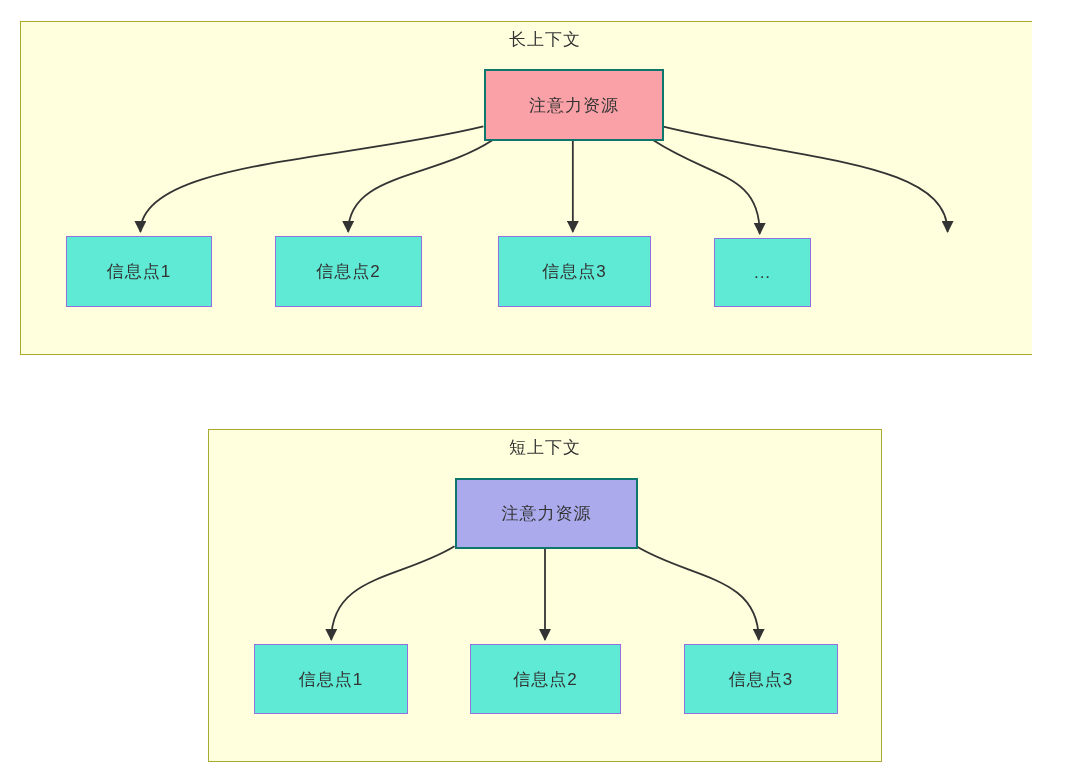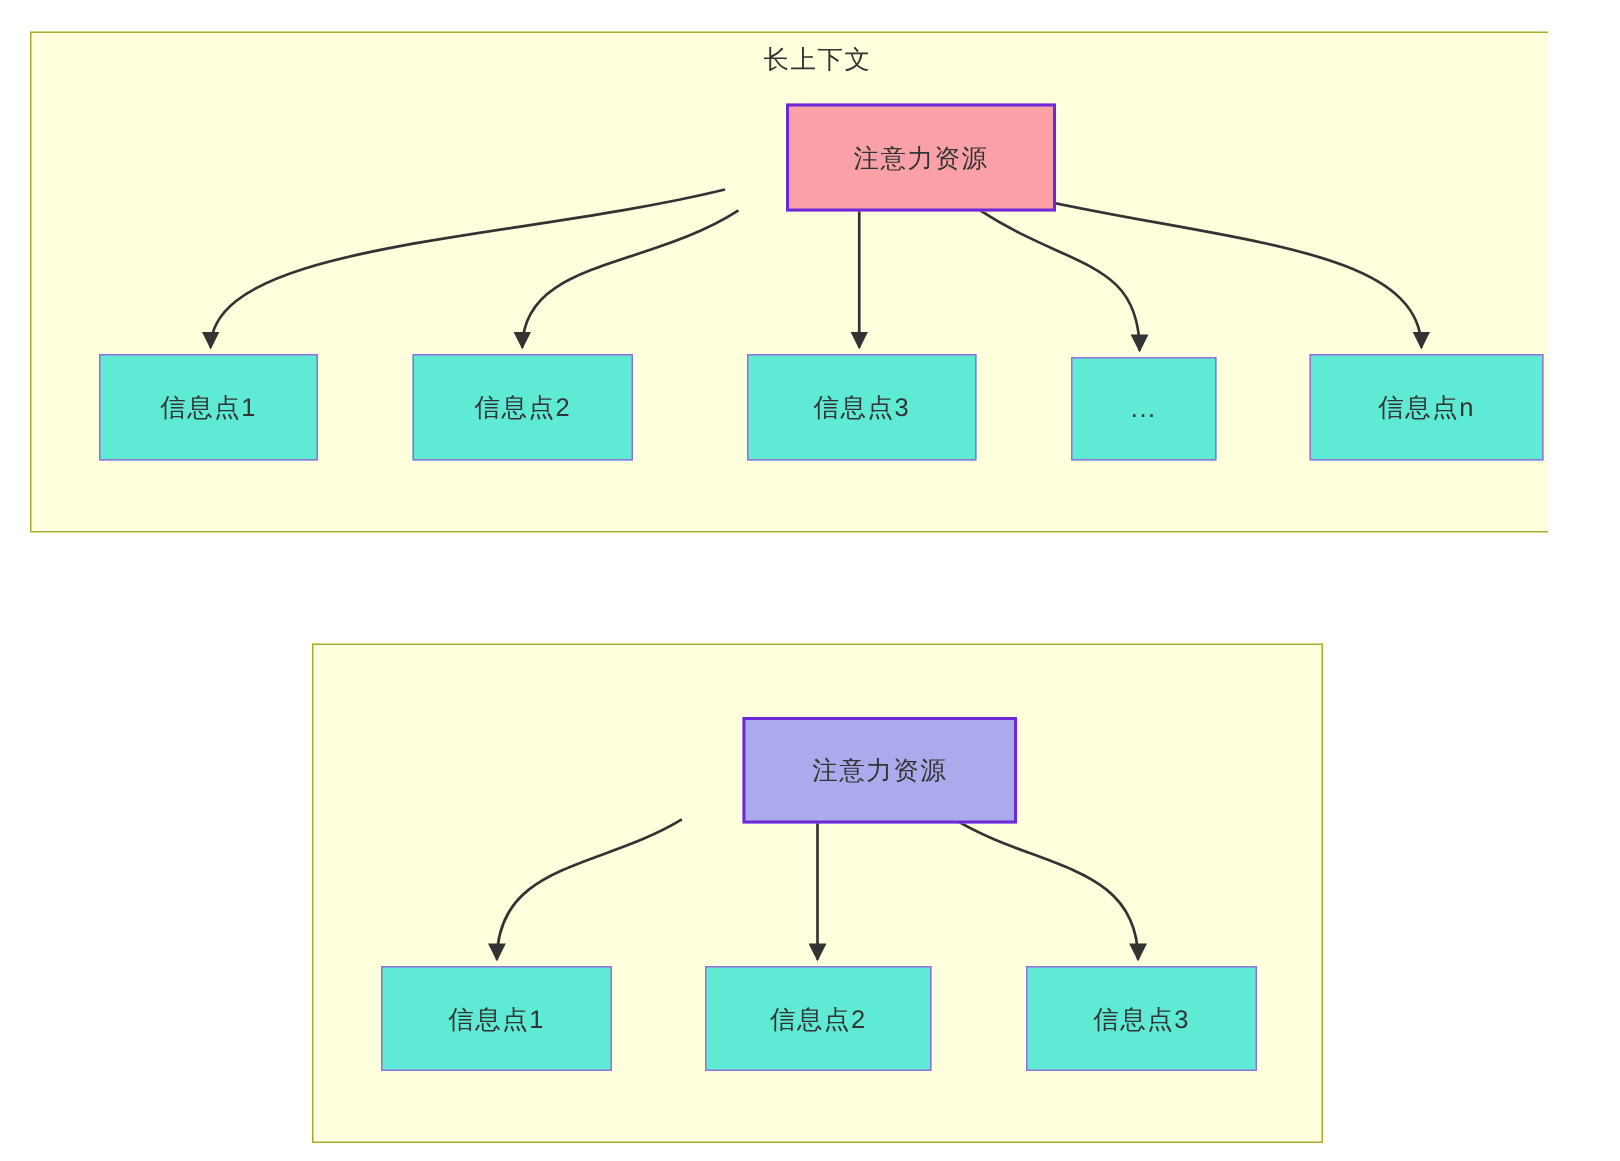--- a/index.html
+++ b/index.html
@@ -43,22 +43,21 @@
     box-sizing: border-box;
     display: flex;
     align-items: center;
     justify-content: center;
     font-size: 17px;
     color: #333333;
     letter-spacing: 1px;
     z-index: 2;
   }
   .node.source {
-    border: 2px solid #6d28d9;
-    margin-left: 40px;
+    border: 2px solid #0f766e;
   }
   .node.target {
     background: #5eead4;
     border: 1.5px solid #9370db;
   }
   .edge-path {
     fill: none;
     stroke: #333333;
     stroke-width: 1.8px;
   }
@@ -88,25 +87,25 @@
     <div class="node source" style="left: 463px; top: 47px; width: 180px; height: 72px; background-color: rgb(249, 161, 167);">注意力资源</div>
 
     <div class="node target" style="left:45px; top:214px; width:146px; height:71px;">信息点1</div>
 
     <div class="node target" style="left:254px; top:214px; width:147px; height:71px;">信息点2</div>
 
     <div class="node target" style="left:477px; top:214px; width:153px; height:71px;">信息点3</div>
 
     <div class="node target" style="left:693px; top:216px; width:97px; height:69px;">...</div>
 
-    <div class="node target" style="left:852px; top:214px; width:156px; height:71px;">信息点n</div>
   </div>
 
   <div class="cluster" style="left:208px; top:429px; width:674px; height:333px;">
 
+    <div class="cluster-title">短上下文</div>
 
     <svg class="edges" viewBox="0 0 674 333">
       <defs>
         <marker id="arrow-b" viewBox="0 0 10 10" refX="9" refY="5" markerUnits="userSpaceOnUse" markerWidth="12" markerHeight="12" orient="auto">
           <path d="M0,0 L10,5 L0,10 Z" fill="#333333"></path>
         </marker>
       </defs>
       <path class="edge-path" d="M 246,117 C 192,150 122,146 122,211" marker-end="url(#arrow-b)"></path>
       <path class="edge-path" d="M 337,119 L 337,211" marker-end="url(#arrow-b)"></path>
       <path class="edge-path" d="M 429,117 C 483,150 552,146 552,211" marker-end="url(#arrow-b)"></path>

